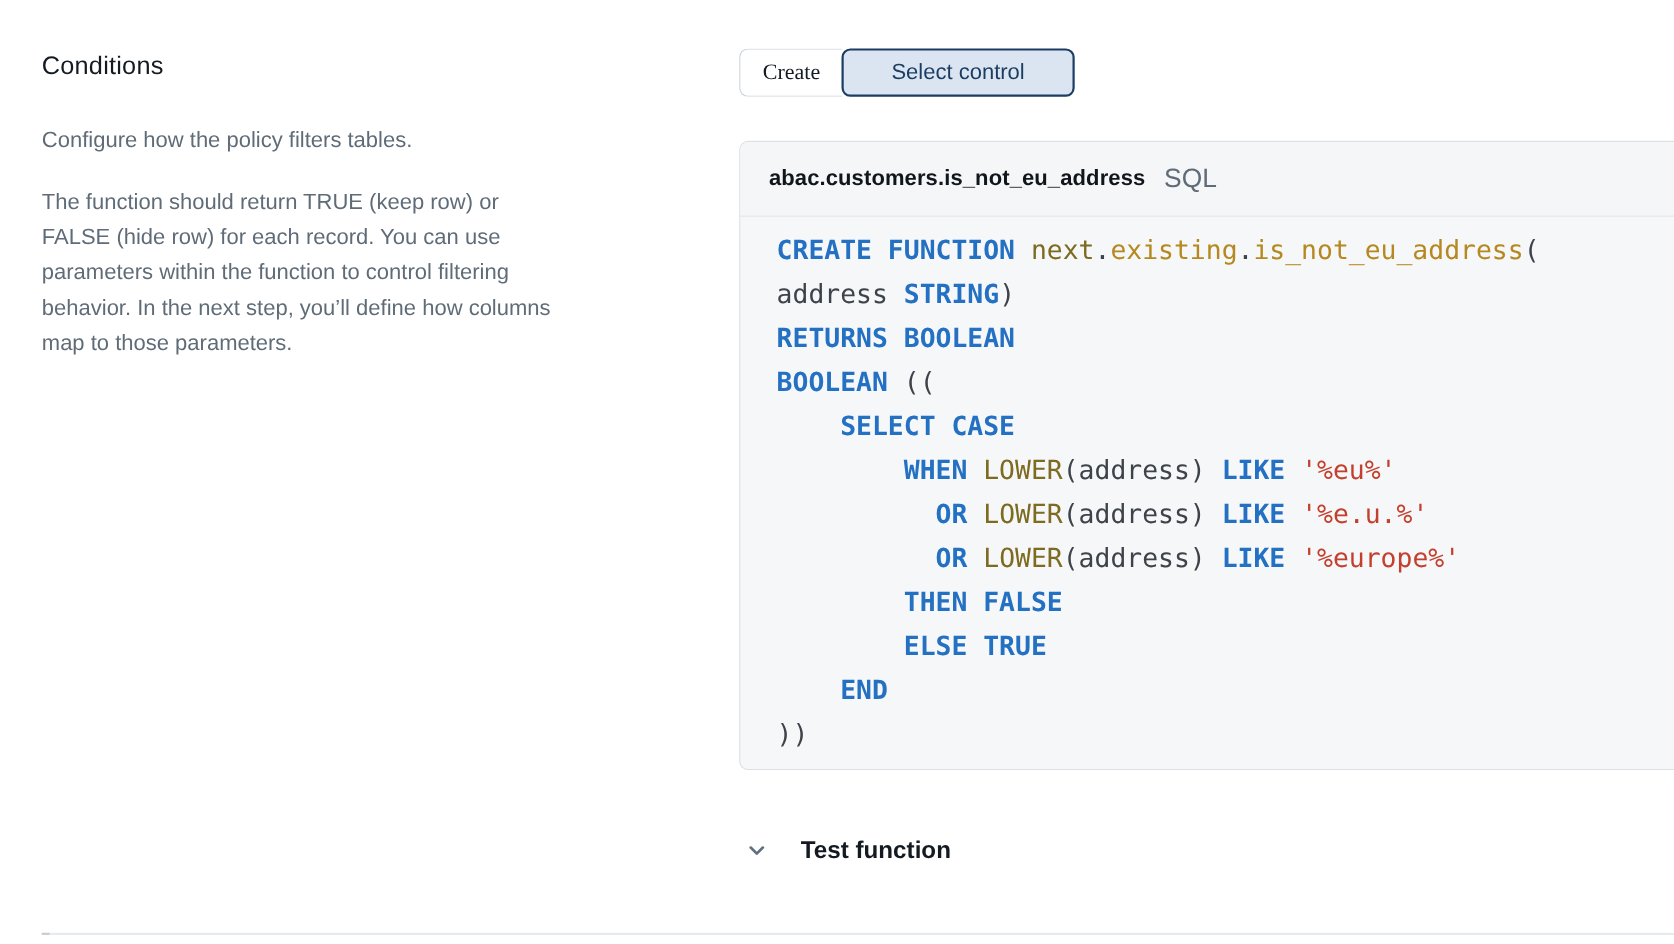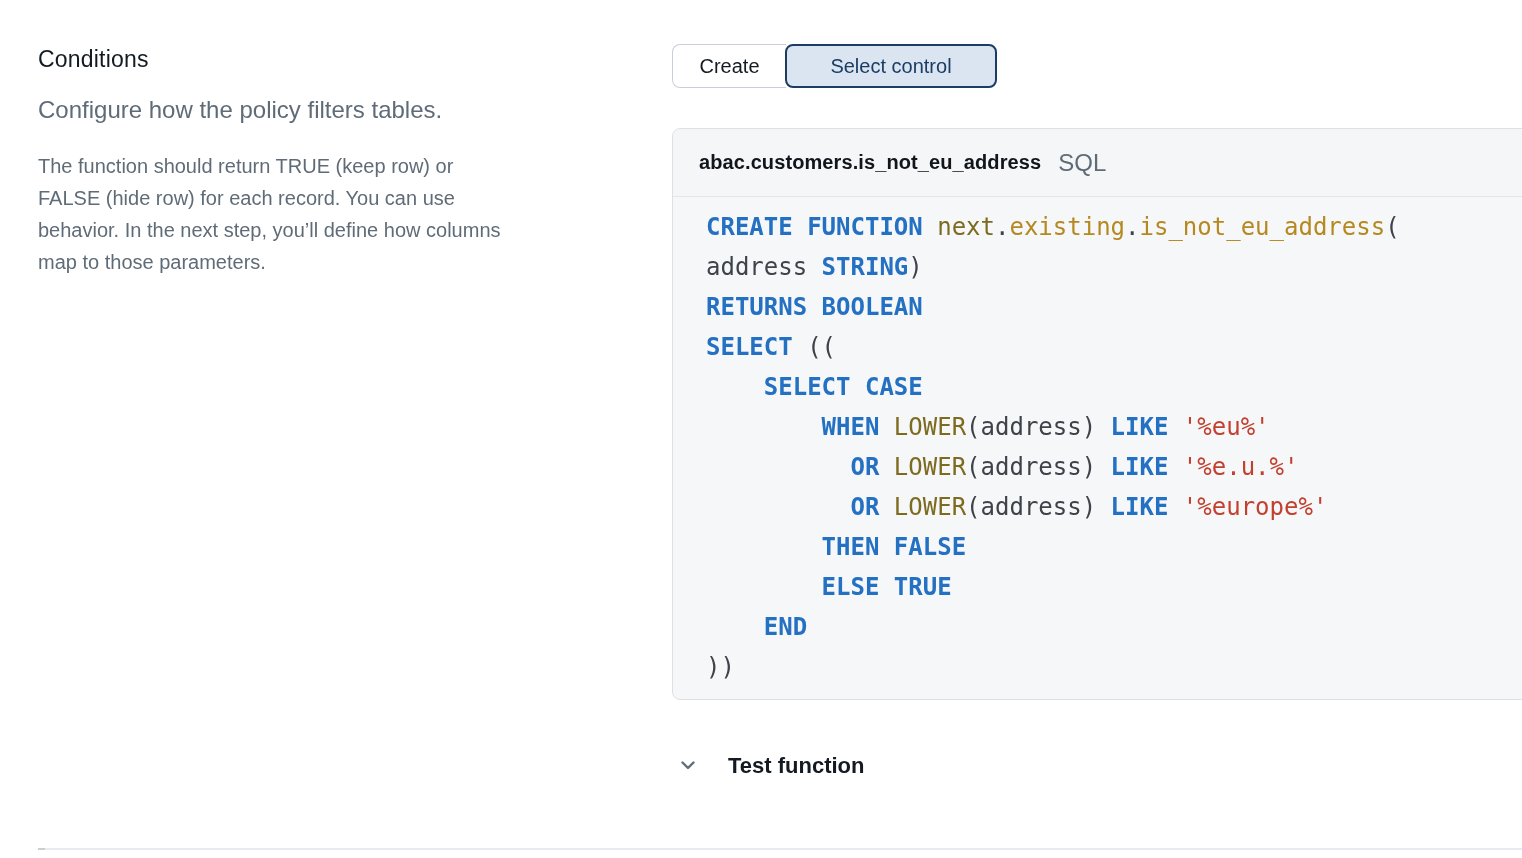--- a/index.html
+++ b/index.html
@@ -11,31 +11,31 @@
     position: relative;
   }
   .page { position: relative; width: 1522px; height: 858px; }
 
   
   .left-col { position: absolute; left: 38px; top: 40px; width: 610px; }
   .page-title {
     font-size: 23px; font-weight: 400; color: var(--text-dark, #131a21);
     letter-spacing: 0.2px; line-height: 38px;
   }
-  .intro { margin-top: 16px; font-size: 24px; line-height: 32px; color: var(--text-gray, #5f6c78); }
+  .intro { margin-top: 34px; font-size: 20px; line-height: 32px; color: var(--text-gray, #5f6c78); }
   .desc { margin-top: 24px; font-size: 20px; line-height: 32px; color: var(--text-gray, #5f6c78); }
 
   
   .toggle-group { position: absolute; left: 672px; top: 44px; display: flex; align-items: stretch; height: 44px; }
   .toggle-btn {
     font-family: "Liberation Sans", sans-serif;
     font-size: 20px; height: 44px; display: flex; align-items: center; justify-content: center;
     cursor: pointer; background: #ffffff; border: 1px solid #c9cfd8; color: var(--text-dark, #131a21);
   }
-  .toggle-btn.first { width: 114px; border-radius: 8px 0 0 8px; border-right: none; }
+  .toggle-btn.first { width: 94px; border-radius: 8px 0 0 8px; border-right: none; font-family: Liberation Serif, serif; }
   .toggle-btn.active {
     width: 212px;
     background: var(--toggle-active-bg, #dbe5f2);
     border: 2px solid var(--accent-navy, #1c3d63);
     color: var(--accent-navy, #16304e);
     border-radius: 8px;
     margin-left: -1px;
   }
 
   
@@ -60,21 +60,21 @@
   }
   .tok-kw  { color: var(--keyword, #2470c2); font-weight: bold; }
   .tok-fn  { color: var(--function, #7d6b20); }
   .tok-id  { color: var(--identifier, #b5891f); }
   .tok-str { color: var(--string, #c4402e); }
   .tok-pl  { color: var(--plain, #3e434a); }
 
   
   .test-row {
     position: absolute; left: 672px; top: 753px; height: 40px;
-    display: flex; gap: 28px; cursor: pointer;
+    display: flex; align-items: center; gap: 28px; cursor: pointer;
   }
   .chev-box { width: 24px; height: 24px; display: flex; align-items: center; justify-content: center; margin-left: 4px; }
   .test-label { font-size: 22px; font-weight: 700; color: var(--text-dark, #131a21); }
 
   
   .bottom-divider {
     position: absolute; left: 38px; top: 848px; width: 1484px; height: 2px;
     background: var(--divider, #e7eaee);
   }
   .bottom-divider .tip { position: absolute; left: 0; top: 0; width: 7px; height: 2px; background: #c9ced5; }
@@ -83,40 +83,41 @@
 <body>
 
 <div class="page">
 
   <div class="left-col">
     <div class="page-title">Conditions</div>
     <div class="intro">Configure how the policy filters tables.</div>
     <div class="desc">
       <div>The function should return TRUE (keep row) or</div>
       <div>FALSE (hide row) for each record. You can use</div>
+      <div>parameters within the function to control filtering</div>
       <div>behavior. In the next step, you’ll define how columns</div>
       <div>map to those parameters.</div>
     </div>
   </div>
 
   <div class="toggle-group">
     <button class="toggle-btn first">Create</button>
     <button class="toggle-btn active">Select control</button>
   </div>
 
   <div class="code-panel">
     <div class="code-header">
       <span class="fn-name">abac.customers.is_not_eu_address</span>
       <span class="lang-badge">SQL</span>
     </div>
     <div class="code-body">
         <div class="code-line"><span class="tok-kw">CREATE FUNCTION </span><span class="tok-fn">next</span><span class="tok-pl">.</span><span class="tok-id">existing</span><span class="tok-pl">.</span><span class="tok-id">is_not_eu_address</span><span class="tok-pl">(</span></div>
         <div class="code-line"><span class="tok-pl">address </span><span class="tok-kw">STRING</span><span class="tok-pl">)</span></div>
         <div class="code-line"><span class="tok-kw">RETURNS BOOLEAN</span></div>
-        <div class="code-line"><span class="tok-kw">SELECT</span><span class="tok-pl"> ((</span></div>
+        <div class="code-line"><span class="tok-kw">BOOLEAN</span><span class="tok-pl"> ((</span></div>
         <div class="code-line"><span class="tok-pl">    </span><span class="tok-kw">SELECT CASE</span></div>
         <div class="code-line"><span class="tok-pl">        </span><span class="tok-kw">WHEN </span><span class="tok-fn">LOWER</span><span class="tok-pl">(address) </span><span class="tok-kw">LIKE </span><span class="tok-str">'%eu%'</span></div>
         <div class="code-line"><span class="tok-pl">          </span><span class="tok-kw">OR </span><span class="tok-fn">LOWER</span><span class="tok-pl">(address) </span><span class="tok-kw">LIKE </span><span class="tok-str">'%e.u.%'</span></div>
         <div class="code-line"><span class="tok-pl">          </span><span class="tok-kw">OR </span><span class="tok-fn">LOWER</span><span class="tok-pl">(address) </span><span class="tok-kw">LIKE </span><span class="tok-str">'%europe%'</span></div>
         <div class="code-line"><span class="tok-pl">        </span><span class="tok-kw">THEN FALSE</span></div>
         <div class="code-line"><span class="tok-pl">        </span><span class="tok-kw">ELSE TRUE</span></div>
         <div class="code-line"><span class="tok-pl">    </span><span class="tok-kw">END</span></div>
         <div class="code-line"><span class="tok-pl">))</span></div>
       </div>
   </div>

